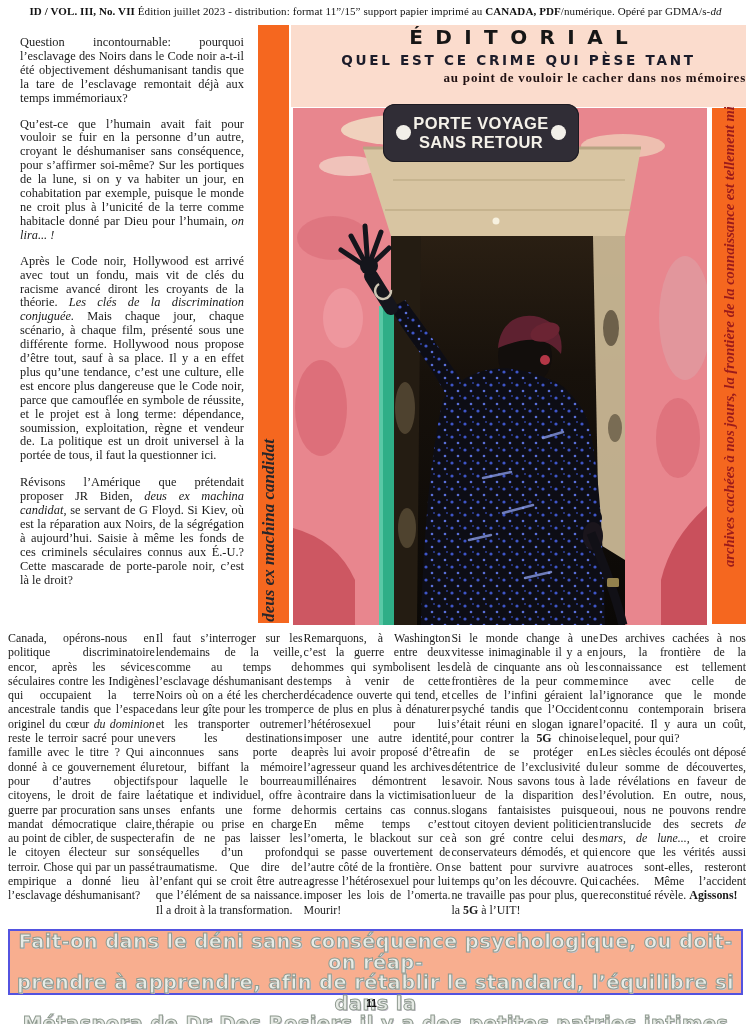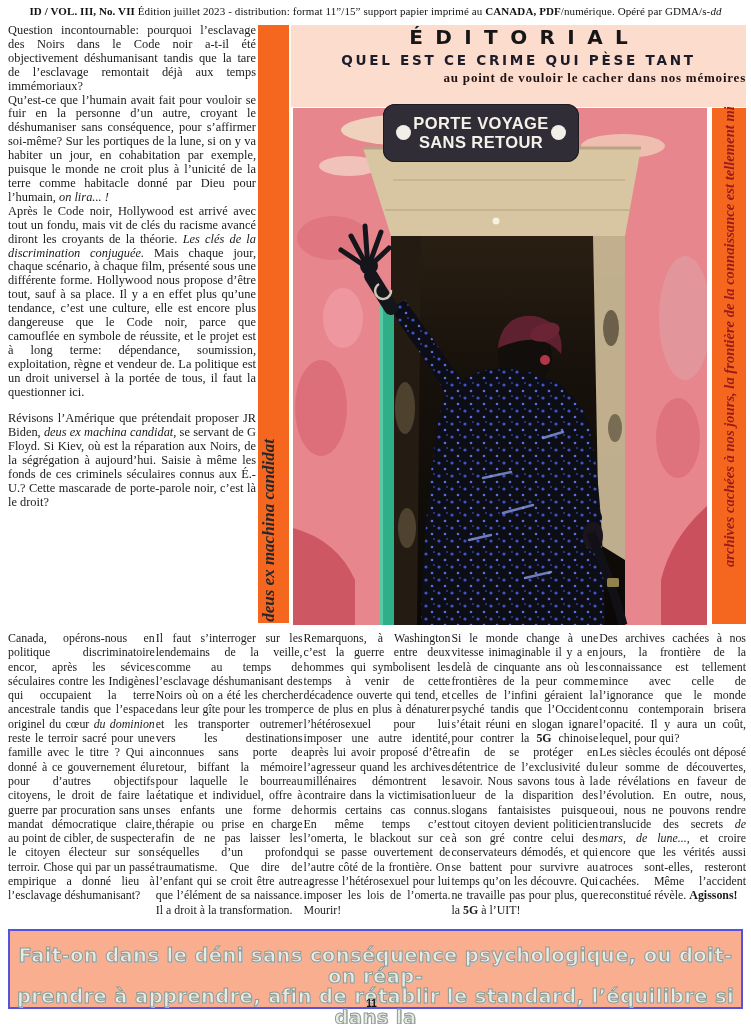--- a/index.html
+++ b/index.html
@@ -11,21 +11,21 @@
   .header-line{
     position:absolute;top:5px;left:0;width:100%;text-align:center;
     font-size:11px;letter-spacing:.1px;color:#111;
   }
   
   .left-column{
     position:absolute;left:8px;top:24px;width:248px;height:601px;
     overflow:hidden;font-size:12.4px;line-height:13.9px;text-align:justify;
     hyphens:auto;
   }
-  .left-column p{margin:0;}
+  .left-column p{margin:12px;}
   .left-column p.sp{margin-top:13px;}
   
   .strip-left{
     position:absolute;left:258px;top:25px;width:31px;height:598px;
     background:var(--accent,#f5671f);
   }
   .strip-right{
     position:absolute;left:712px;top:108px;width:34px;height:516px;
     background:var(--accent,#f5671f);
   }
@@ -88,21 +88,21 @@
     display:flex;gap:1px;
   }
   .bcol{
     flex:1 1 0;font-size:11.9px;line-height:14.3px;text-align:justify;
     overflow:hidden;hyphens:auto;
   }
   
   .banner{
     position:absolute;left:8px;top:929px;width:731px;height:61px;
     background:var(--banner-bg,#f8ae8f);border:2px solid var(--banner-border,#5353e0);
-    text-align:center;padding-top:15px;
+    text-align:center;padding-top:1px;
   }
   .banner div{
     font-family:"DejaVu Sans",sans-serif;font-weight:bold;font-size:19.5px;
     line-height:20.5px;color:#e7ebe6;
     -webkit-text-stroke:1px #8f9b90;
     text-shadow:1px 1px 0 #c9c2cf;
     letter-spacing:.02em;
   }
   .page-num{
     position:absolute;top:998px;left:0;width:743px;text-align:center;

